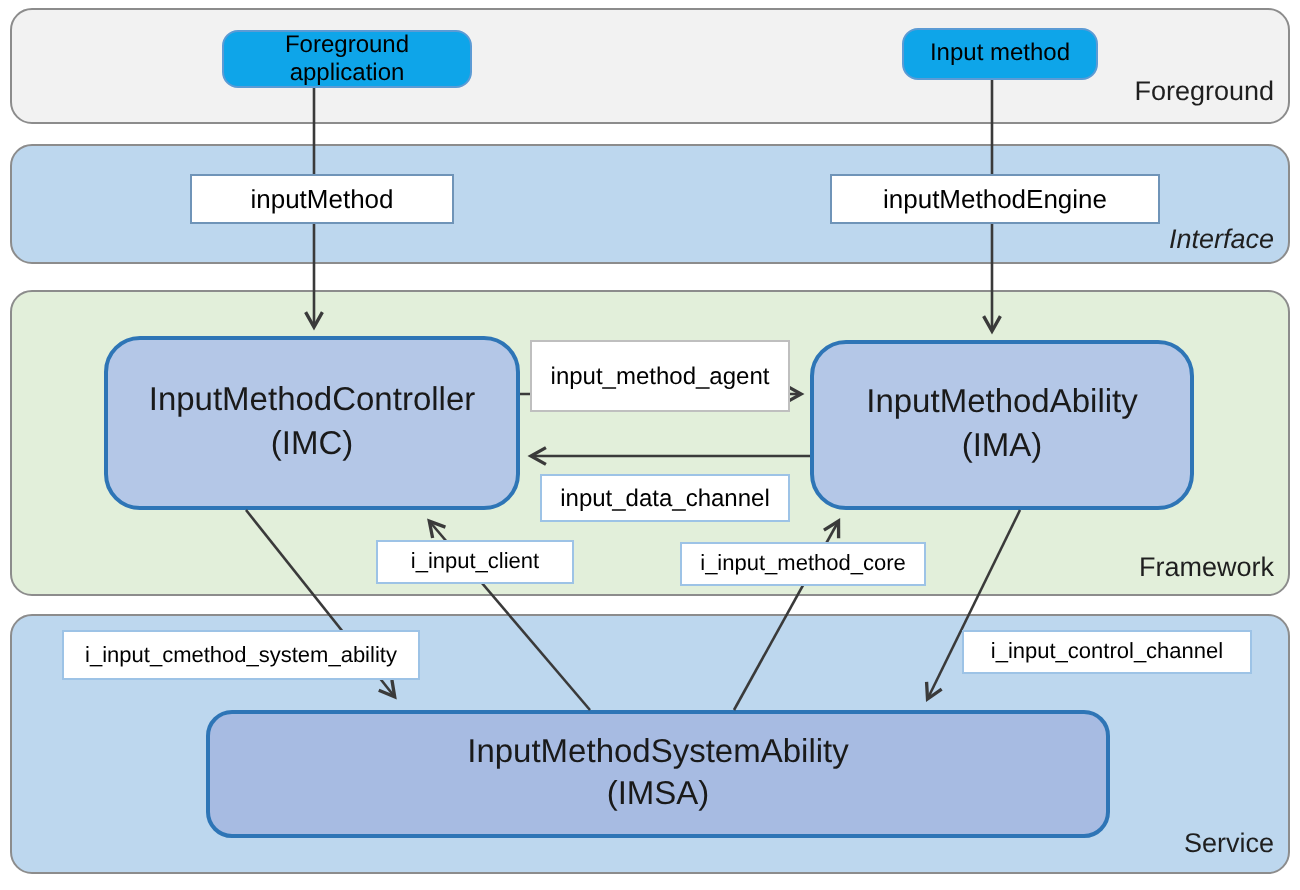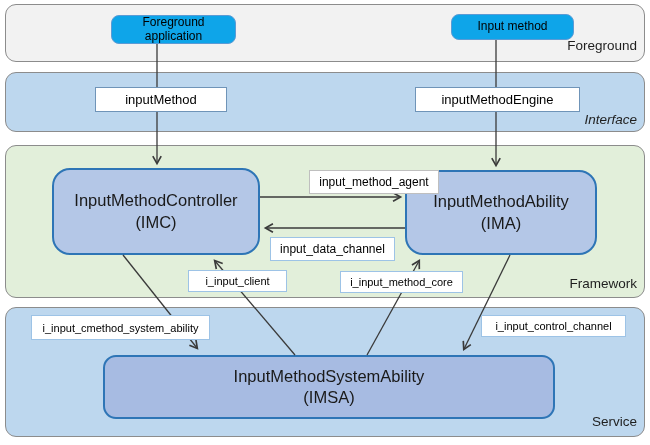--- a/index.html
+++ b/index.html
@@ -76,21 +76,21 @@
       <line x1="123" y1="255" x2="197" y2="348" marker-end="url(#arrow)"></line>
       <line x1="295" y1="355" x2="215" y2="261" marker-end="url(#arrow)"></line>
       <line x1="367" y1="355" x2="419" y2="261" marker-end="url(#arrow)"></line>
       <line x1="510" y1="255" x2="464" y2="349" marker-end="url(#arrow)"></line>
     </g>
   </svg>
 
   <div class="app-node" style="left:95px; top:15px; width:125px; height:29px;">
     <span>Foreground application</span>
   </div>
-  <div class="app-node" style="left:435px; top:14px; width:123px; height:26px;justify-content:center;">
+  <div class="app-node" style="left:435px; top:14px; width:98px; height:26px;justify-content:center;">
     <span>Input method</span>
   </div>
 
   <div class="api-node" style="left:95px; top:87px; width:132px; height:25px;">
     <span>inputMethod</span>
   </div>
   <div class="api-node" style="left:415px; top:87px; width:165px; height:25px;">
     <span>inputMethodEngine</span>
   </div>
 
@@ -101,21 +101,21 @@
   <div class="big-node" style="left:405px; top:170px; width:192px; height:85px;">
     <span>InputMethodAbility</span>
     <span>(IMA)</span>
   </div>
 
   <div class="big-node imsa" style="left:103px; top:355px; width:452px; height:64px;">
     <span>InputMethodSystemAbility</span>
     <span>(IMSA)</span>
   </div>
 
-  <div class="tag gray" style="left:265px; top:170px; width:130px; height:24px; font-size:12px;margin-left:44px;">
+  <div class="tag gray" style="left:265px; top:170px; width:130px; height:36px; font-size:12px;">
     <span>input_method_agent</span>
   </div>
   <div class="tag" style="left:270px; top:237px; width:125px; height:24px; font-size:12px;">
     <span>input_data_channel</span>
   </div>
   <div class="tag" style="left:188px; top:270px; width:99px; height:22px;">
     <span>i_input_client</span>
   </div>
   <div class="tag" style="left:340px; top:271px; width:123px; height:22px;">
     <span>i_input_method_core</span>

